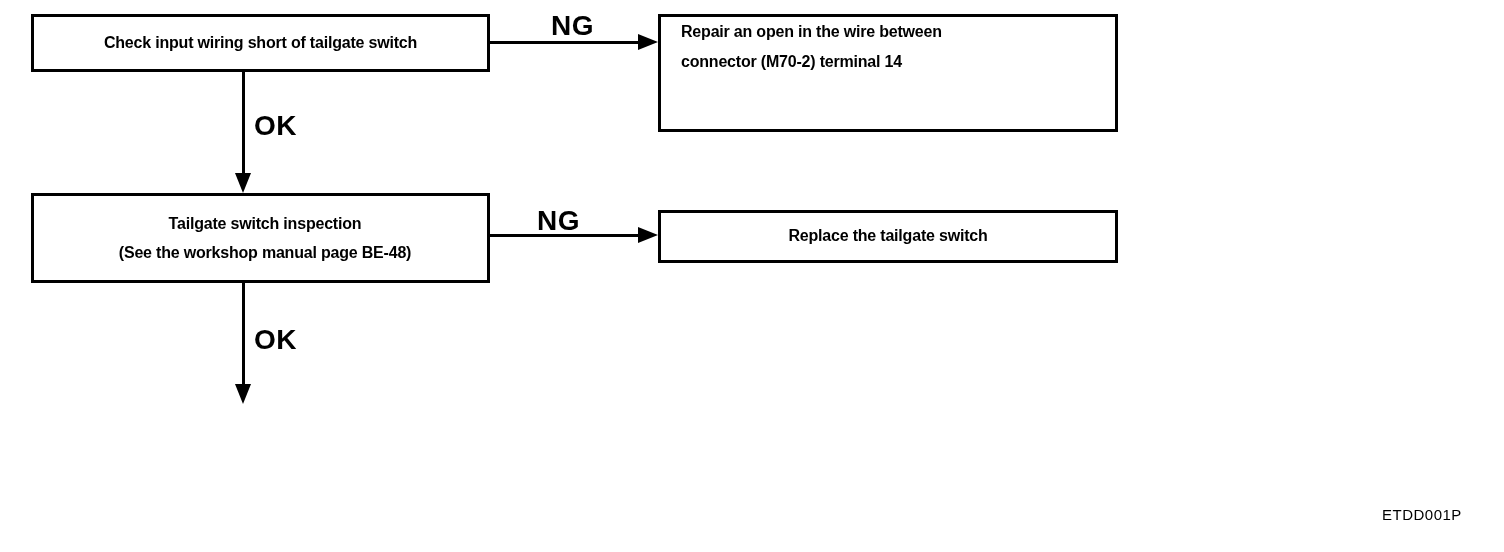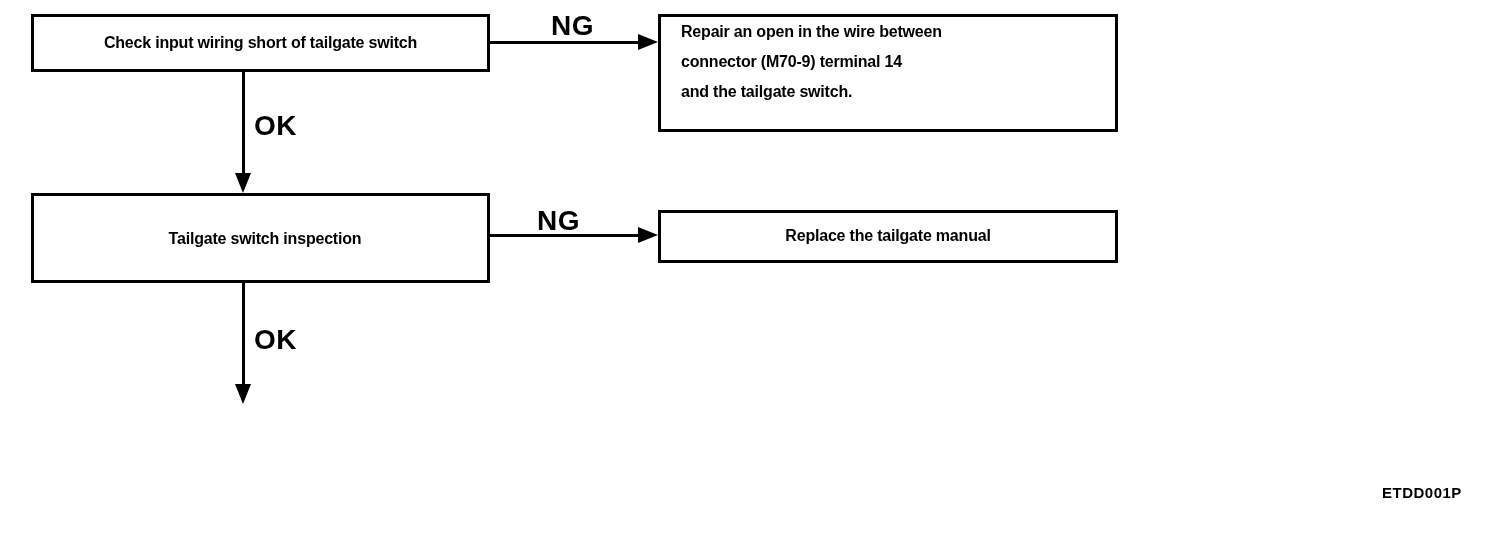--- a/index.html
+++ b/index.html
@@ -84,59 +84,59 @@
     letter-spacing: 0.5px;
   }
   #label-ng1 { left: 551px; top: 10px;  }
   #label-ok1 { left: 254px; top: 110px; }
   #label-ng2 { left: 537px; top: 205px; }
   #label-ok2 { left: 254px; top: 324px; }
 
   .figure-code {
     position: absolute;
     left: 1382px;
-    top: 484px;
+    top: 506px;
     font-size: 15px;
-    font-weight: 700;
+    font-weight: 400;
     letter-spacing: 0.5px;
   }
 </style>
 </head>
 <body>
 
 <div class="canvas">
 
   <div class="box" id="box-check">
     <span>Check input wiring short of tailgate switch</span>
   </div>
 
   <div class="hline" id="conn-ng1-line"></div>
   <div class="arrow-right" id="conn-ng1-head"></div>
   <div class="edge-label" id="label-ng1">NG</div>
 
   <div class="box multiline left-align" id="box-repair">
     <span>Repair an open in the wire between</span>
-    <span>connector (M70-9) terminal 14</span>
-    <span>and the tailgate switch.</span>
+    <span>connector (M70-2) terminal 14</span>
   </div>
 
   <div class="vline" id="conn-ok1-line"></div>
   <div class="arrow-down" id="conn-ok1-head"></div>
   <div class="edge-label" id="label-ok1">OK</div>
 
   <div class="box multiline" id="box-inspection">
     <span>Tailgate switch inspection</span>
+    <span>(See the workshop manual page BE-48)</span>
   </div>
 
   <div class="hline" id="conn-ng2-line"></div>
   <div class="arrow-right" id="conn-ng2-head"></div>
   <div class="edge-label" id="label-ng2">NG</div>
 
   <div class="box" id="box-replace-sw">
-    <span>Replace the tailgate manual</span>
+    <span>Replace the tailgate switch</span>
   </div>
 
   <div class="vline" id="conn-ok2-line"></div>
   <div class="arrow-down" id="conn-ok2-head"></div>
   <div class="edge-label" id="label-ok2">OK</div>
 
 
   <div class="figure-code">ETDD001P</div>
 
 </div>

